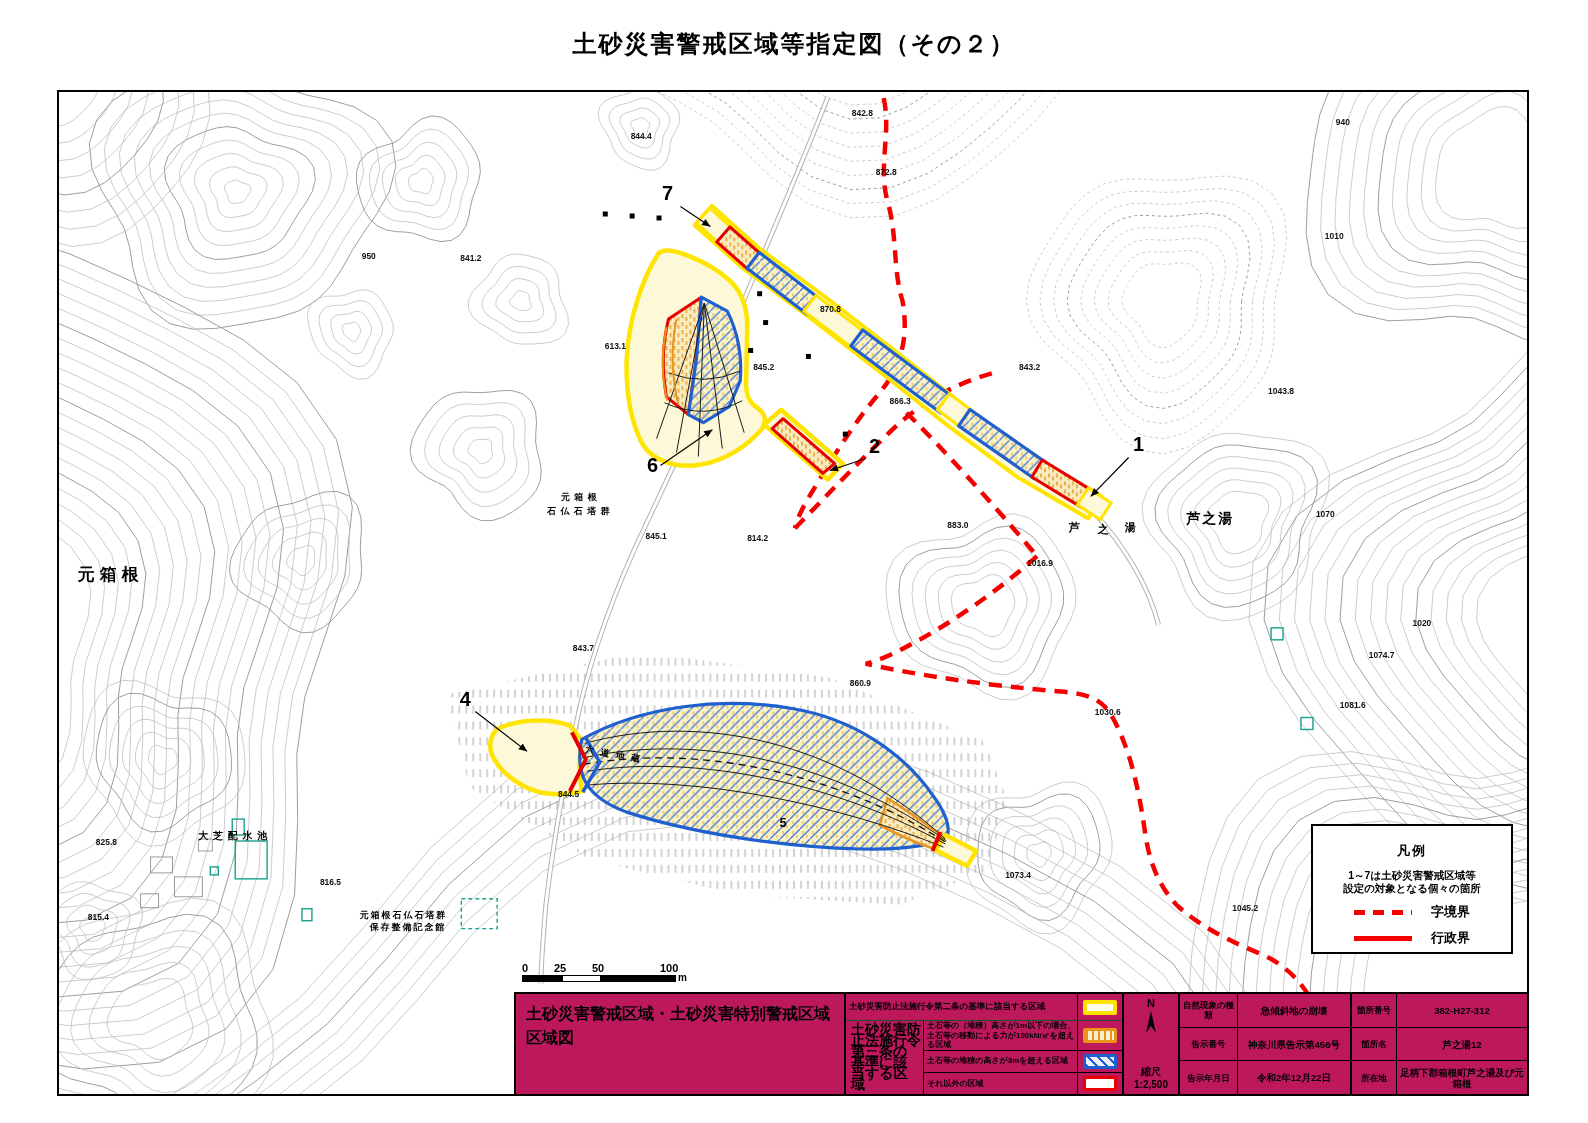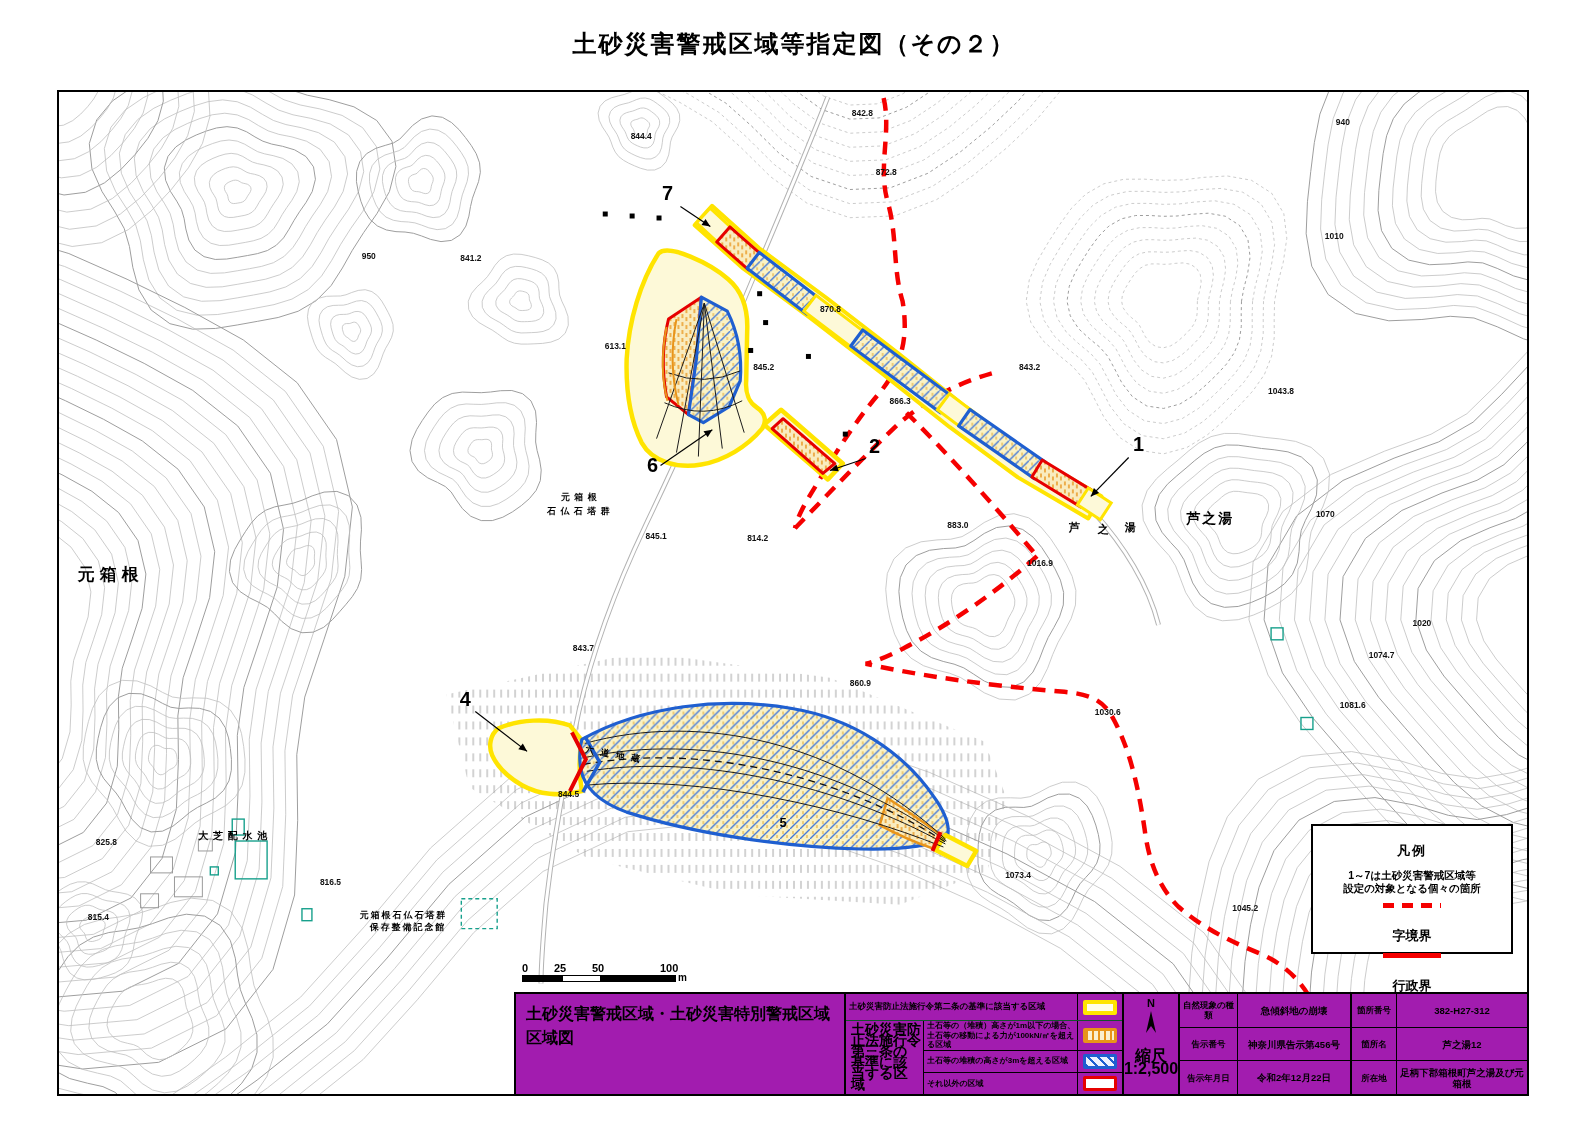--- a/index.html
+++ b/index.html
@@ -35,39 +35,39 @@
   .elev{font:bold 8.5px "Liberation Sans",sans-serif;fill:#111}
   .plabel{fill:#000;font-family:"Liberation Sans",sans-serif}
   .marker{font-weight:bold;fill:#000;font-family:"Liberation Sans",sans-serif;text-anchor:middle}
   .aline{stroke:#000;stroke-width:1.2;fill:none}
 
   
   #legend{position:absolute;left:1252px;top:732px;width:202px;height:130px;
     border:2px solid #000;background:#fff;box-sizing:border-box;text-align:center;}
   .lg-title{font-size:13px;font-weight:bold;margin-top:16px;letter-spacing:2px;}
   .lg-note{font-size:10.5px;font-weight:bold;margin-top:9px;line-height:13px;}
-  .lg-item{display:flex;align-items:center;justify-content:center;margin-top:8px;gap:19px;flex-direction:column;}
+  .lg-item{display:flex;align-items:center;justify-content:center;margin-top:8px;gap:19px;}
   .lg-dash{display:inline-block;width:58px;height:5px;
     background:repeating-linear-gradient(90deg,#f50000 0 11px,transparent 11px 19px);}
   .lg-solid{display:inline-block;width:58px;height:5px;background:#f50000;}
   .lg-label{font-size:13px;font-weight:bold;}
 
   
   #scalebar{position:absolute;left:461px;top:870px;width:180px;height:28px;font-weight:bold;}
   #scalebar .nums{position:relative;height:12px;font-size:11px;}
   #scalebar .nums span{position:absolute;top:0;}
   .bar{position:absolute;top:13px;left:2px;height:7px;display:flex;border:1px solid #000;box-sizing:border-box;}
   .bar .b1{width:40px;background:#000;}
   .bar .b2{width:37px;background:#fff;}
   .bar .b3{width:75px;background:#000;}
   .unit{position:absolute;left:158px;top:10px;font-size:10px;}
 
   
   #infotable{position:absolute;left:455px;top:900px;width:1015px;height:104px;
-    border:2px solid #000;background:#a21caf;box-sizing:border-box;display:flex;font-weight:bold;color:#000;}
+    border:2px solid #000;background:#be185d;box-sizing:border-box;display:flex;font-weight:bold;color:#000;}
   #infotable .col{border-right:2px solid #000;box-sizing:border-box;}
   #infotable .col:last-child{border-right:none;}
   .colA{width:330px;padding:8px 0 0 10px;font-size:16px;line-height:24px;}
   .colBC{width:278px;display:flex;flex-direction:column;}
   .zrow1{height:26px;display:flex;border-bottom:1px solid #14532d;}
   .zr1t{flex:1;font-size:8.5px;display:flex;align-items:center;padding-left:3px;}
   .zlower{flex:1;display:flex;}
   .zhead{width:78px;border-right:1px solid #000;font-size:14px;padding:3px 2px 0 5px;line-height:11px;box-sizing:border-box;}
   .zrows{flex:1;display:flex;flex-direction:column;}
   .zrow{display:flex;border-bottom:1px solid #000;align-items:center;}
@@ -75,21 +75,21 @@
   .zrow .zt{flex:1;font-size:8px;line-height:9.5px;padding-left:3px;}
   .zswc{width:44px;display:flex;align-items:center;justify-content:center;border-left:1px solid #000;align-self:stretch;}
   .sw{display:inline-block;width:34px;height:15px;box-sizing:border-box;border-radius:2px;}
   .sw[data-sw="yellow"]{border:4px solid #ffe400;background:#fffde8;}
   .sw[data-sw="orange"]{border:3px solid #e8941a;background:repeating-linear-gradient(90deg,#e8941a 0 2px,#faf0cf 2px 6px);}
   .sw[data-sw="blue"]{border:3px solid #1f5fd0;background:repeating-linear-gradient(45deg,#1f5fd0 0 2px,#eef3ff 2px 7px);}
   .sw[data-sw="red"]{border:3px solid #e60000;background:#fff;}
   .colD{width:56px;display:flex;flex-direction:column;align-items:center;}
   .north{height:52px;display:flex;flex-direction:column;align-items:center;padding-top:3px;}
   .north .nl{font-size:11px;}
-  .scl{font-size:16px;text-align:center;line-height:13px;margin-top:0;}
+  .scl{font-size:10px;text-align:center;line-height:13px;margin-top:16px;}
   .colEF,.colGH{display:flex;flex-direction:column;}
   .colEF{width:172px;}
   .colGH{width:173px;flex:1;}
   .frow{flex:1;display:flex;border-bottom:1px solid #000;}
   .frow:last-child{border-bottom:none;}
   .flab{width:58px;border-right:1px solid #000;font-size:8.5px;display:flex;align-items:center;justify-content:center;text-align:center;line-height:10px;padding:0 1px;box-sizing:border-box;}
   .colGH .flab{width:45px;}
   .fval{flex:1;font-size:9.5px;display:flex;align-items:center;justify-content:center;text-align:center;line-height:11px;padding:0 2px;}
 </style>
 </head>

